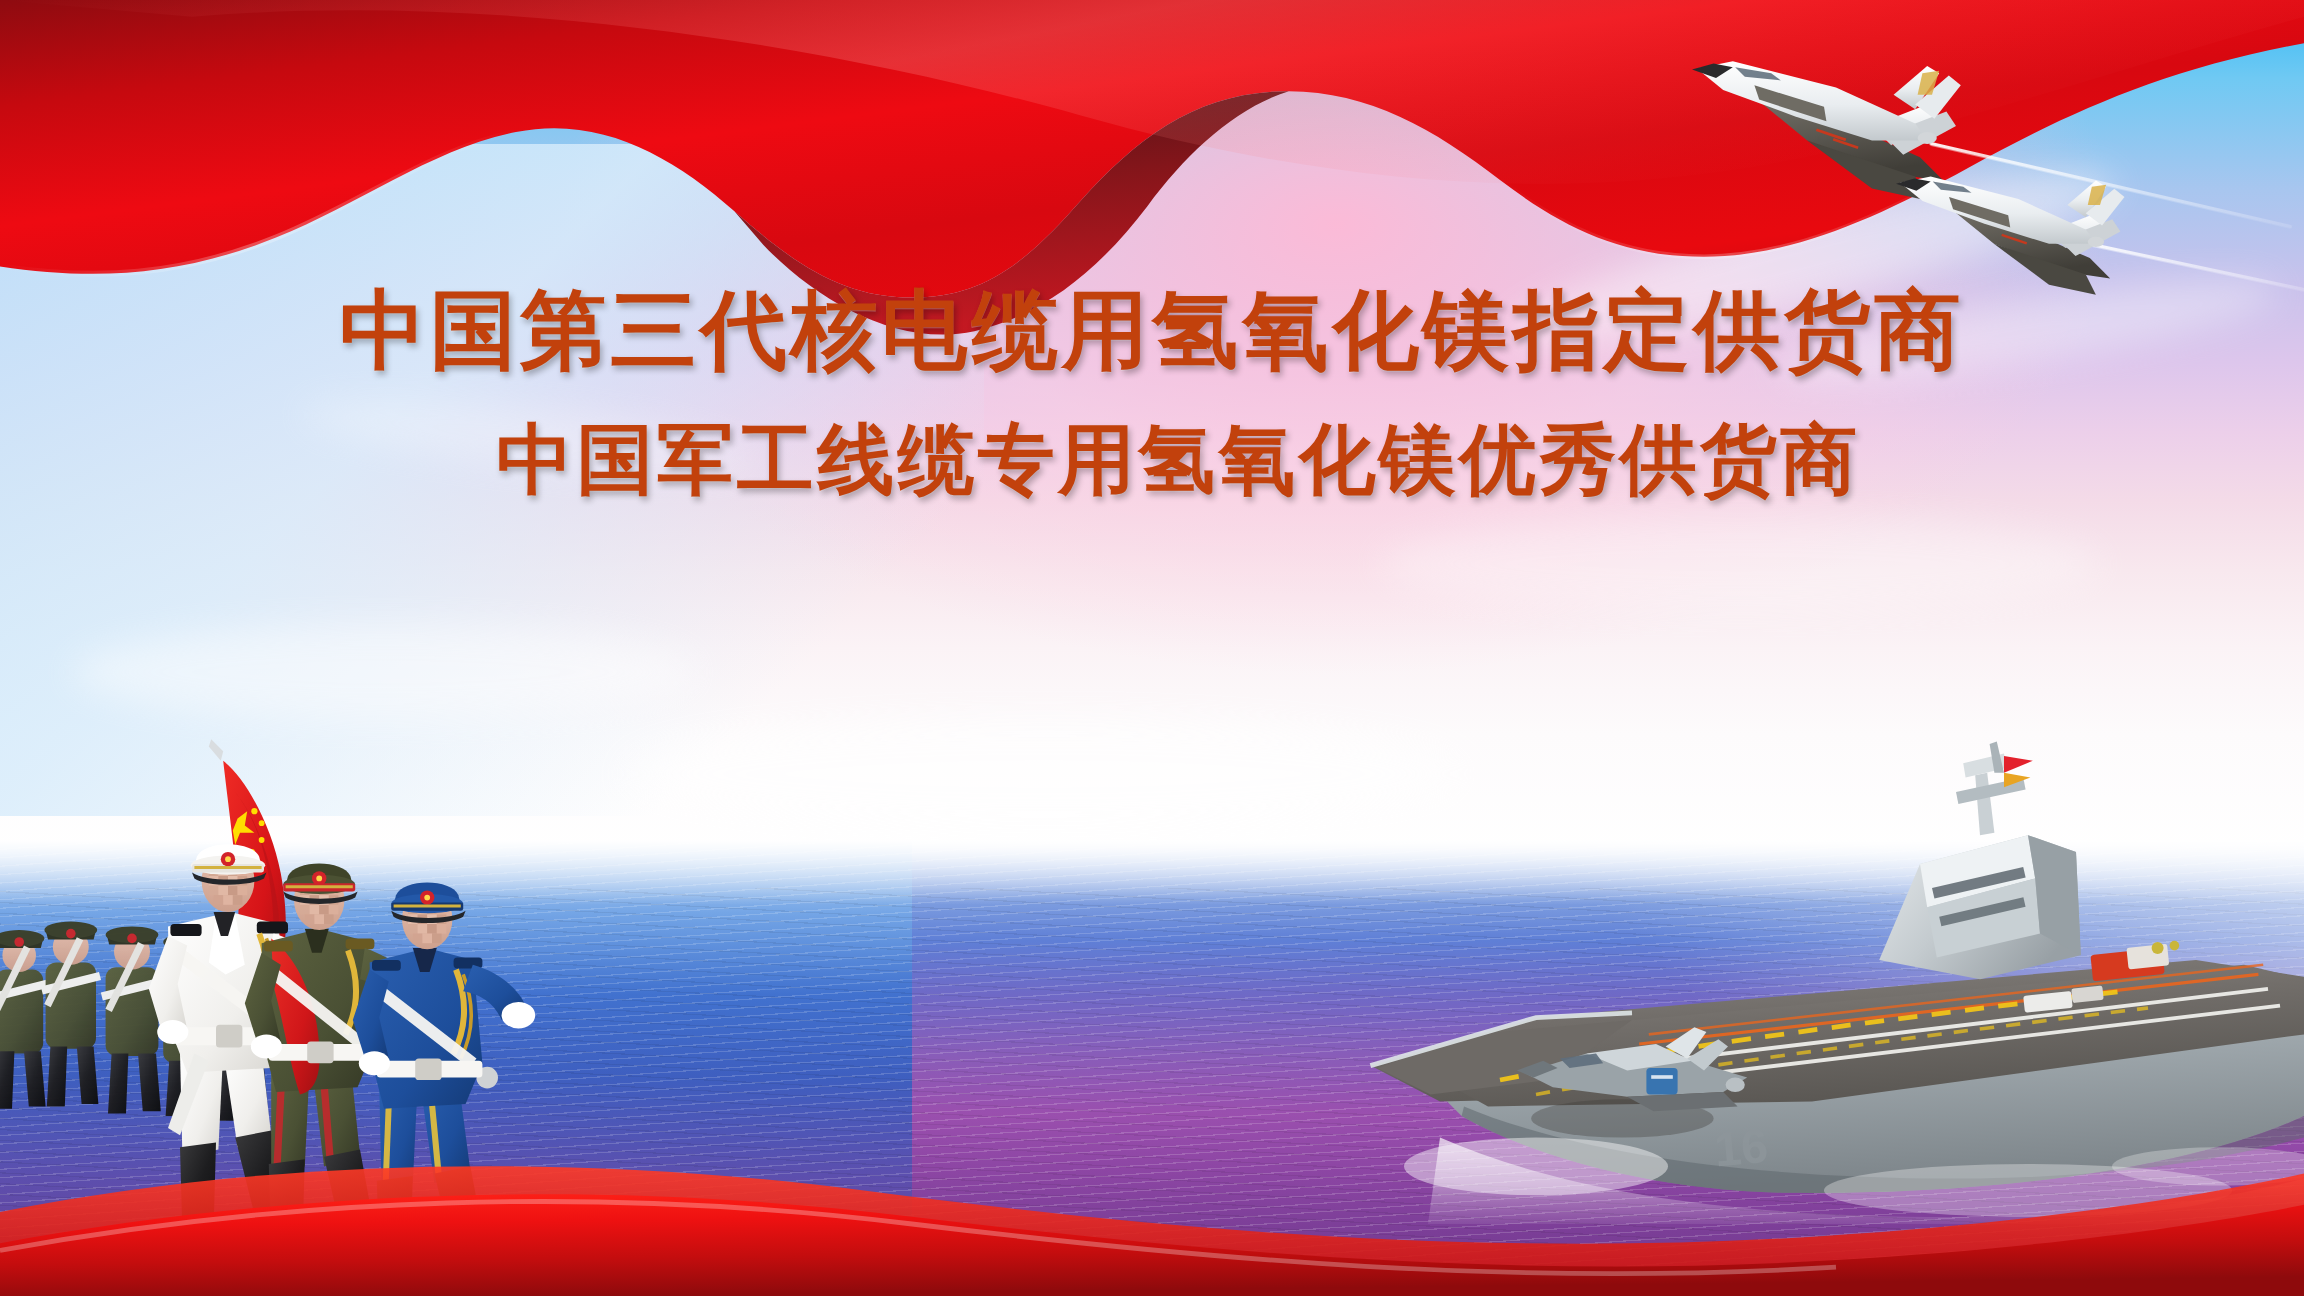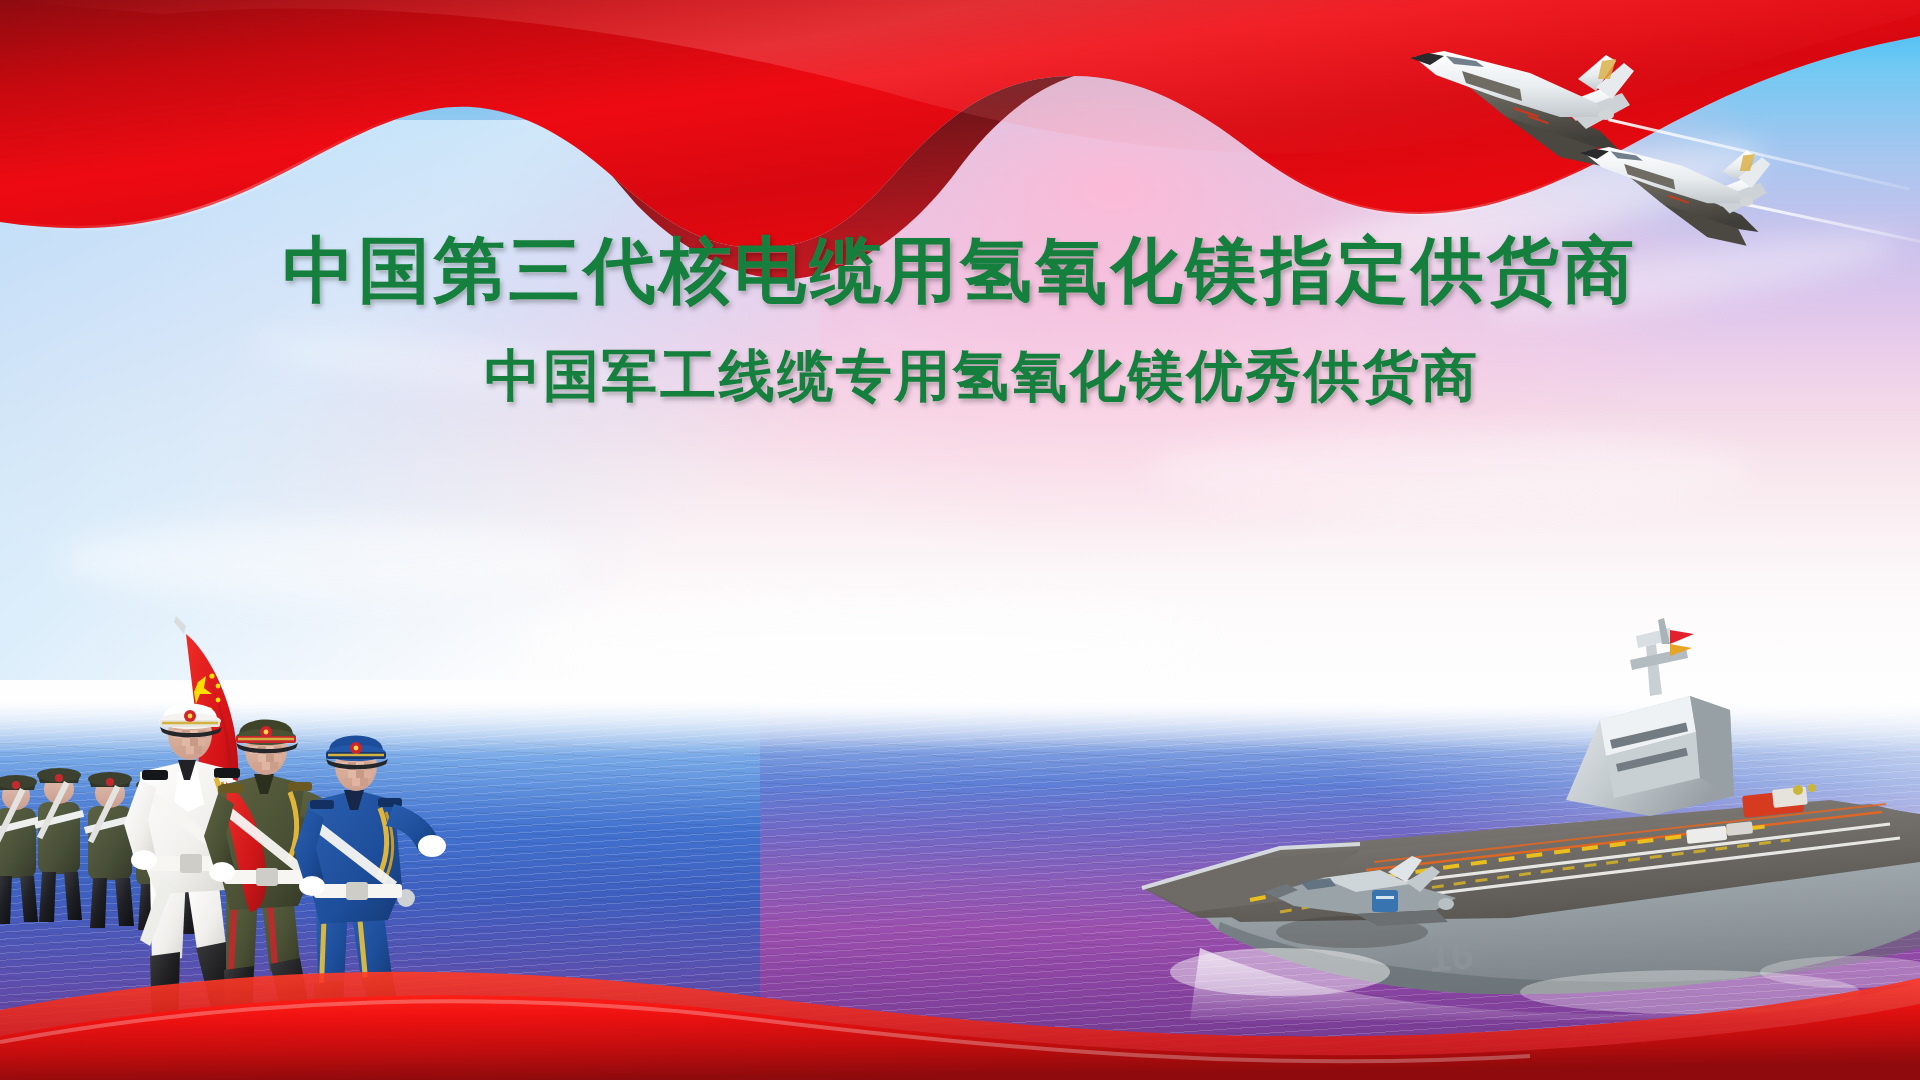--- a/index.html
+++ b/index.html
@@ -46,26 +46,26 @@
 
   
   .jets{position:absolute;left:1380px;top:20px;width:540px;height:250px;}
   .contrail{position:absolute;height:3px;background:linear-gradient(90deg,rgba(255,255,255,.95),rgba(255,255,255,.15));border-radius:2px;filter:blur(.6px);}
   .ct1{left:228px;top:98px;width:310px;transform:rotate(13deg);transform-origin:0 50%;}
   .ct2{left:352px;top:180px;width:210px;transform:rotate(12deg);transform-origin:0 50%;}
 
   
   .titlewrap{position:absolute;left:0;top:240px;width:1920px;text-align:center;}
   .tline{
-    font-family:Liberation Mono, monospace;
-    font-weight:700;color:#15803d;letter-spacing:.045em;white-space:nowrap;
+    font-family:Liberation Serif, serif;
+    font-weight:700;color:#c2410c;letter-spacing:.045em;white-space:nowrap;
     text-shadow:2px 3px 5px rgba(0,0,0,.28), 0 1px 0 rgba(255,255,255,.35);
   }
   .tline1{font-size:72px;line-height:1.0;}
-  .tline2{font-size:56px;line-height:1.0;margin-top:40px;padding-left:44px;}
+  .tline2{font-size:64px;line-height:1.0;margin-top:40px;padding-left:44px;}
 
   
   .sea{
     position:absolute;left:0;top:700px;width:1920px;height:380px;overflow:hidden;
     background:
       linear-gradient(180deg,
         #e8eefa 0%,
         #b9cdf0 5%,
         #7f9fe0 13%,
         #5f7fd6 22%,

